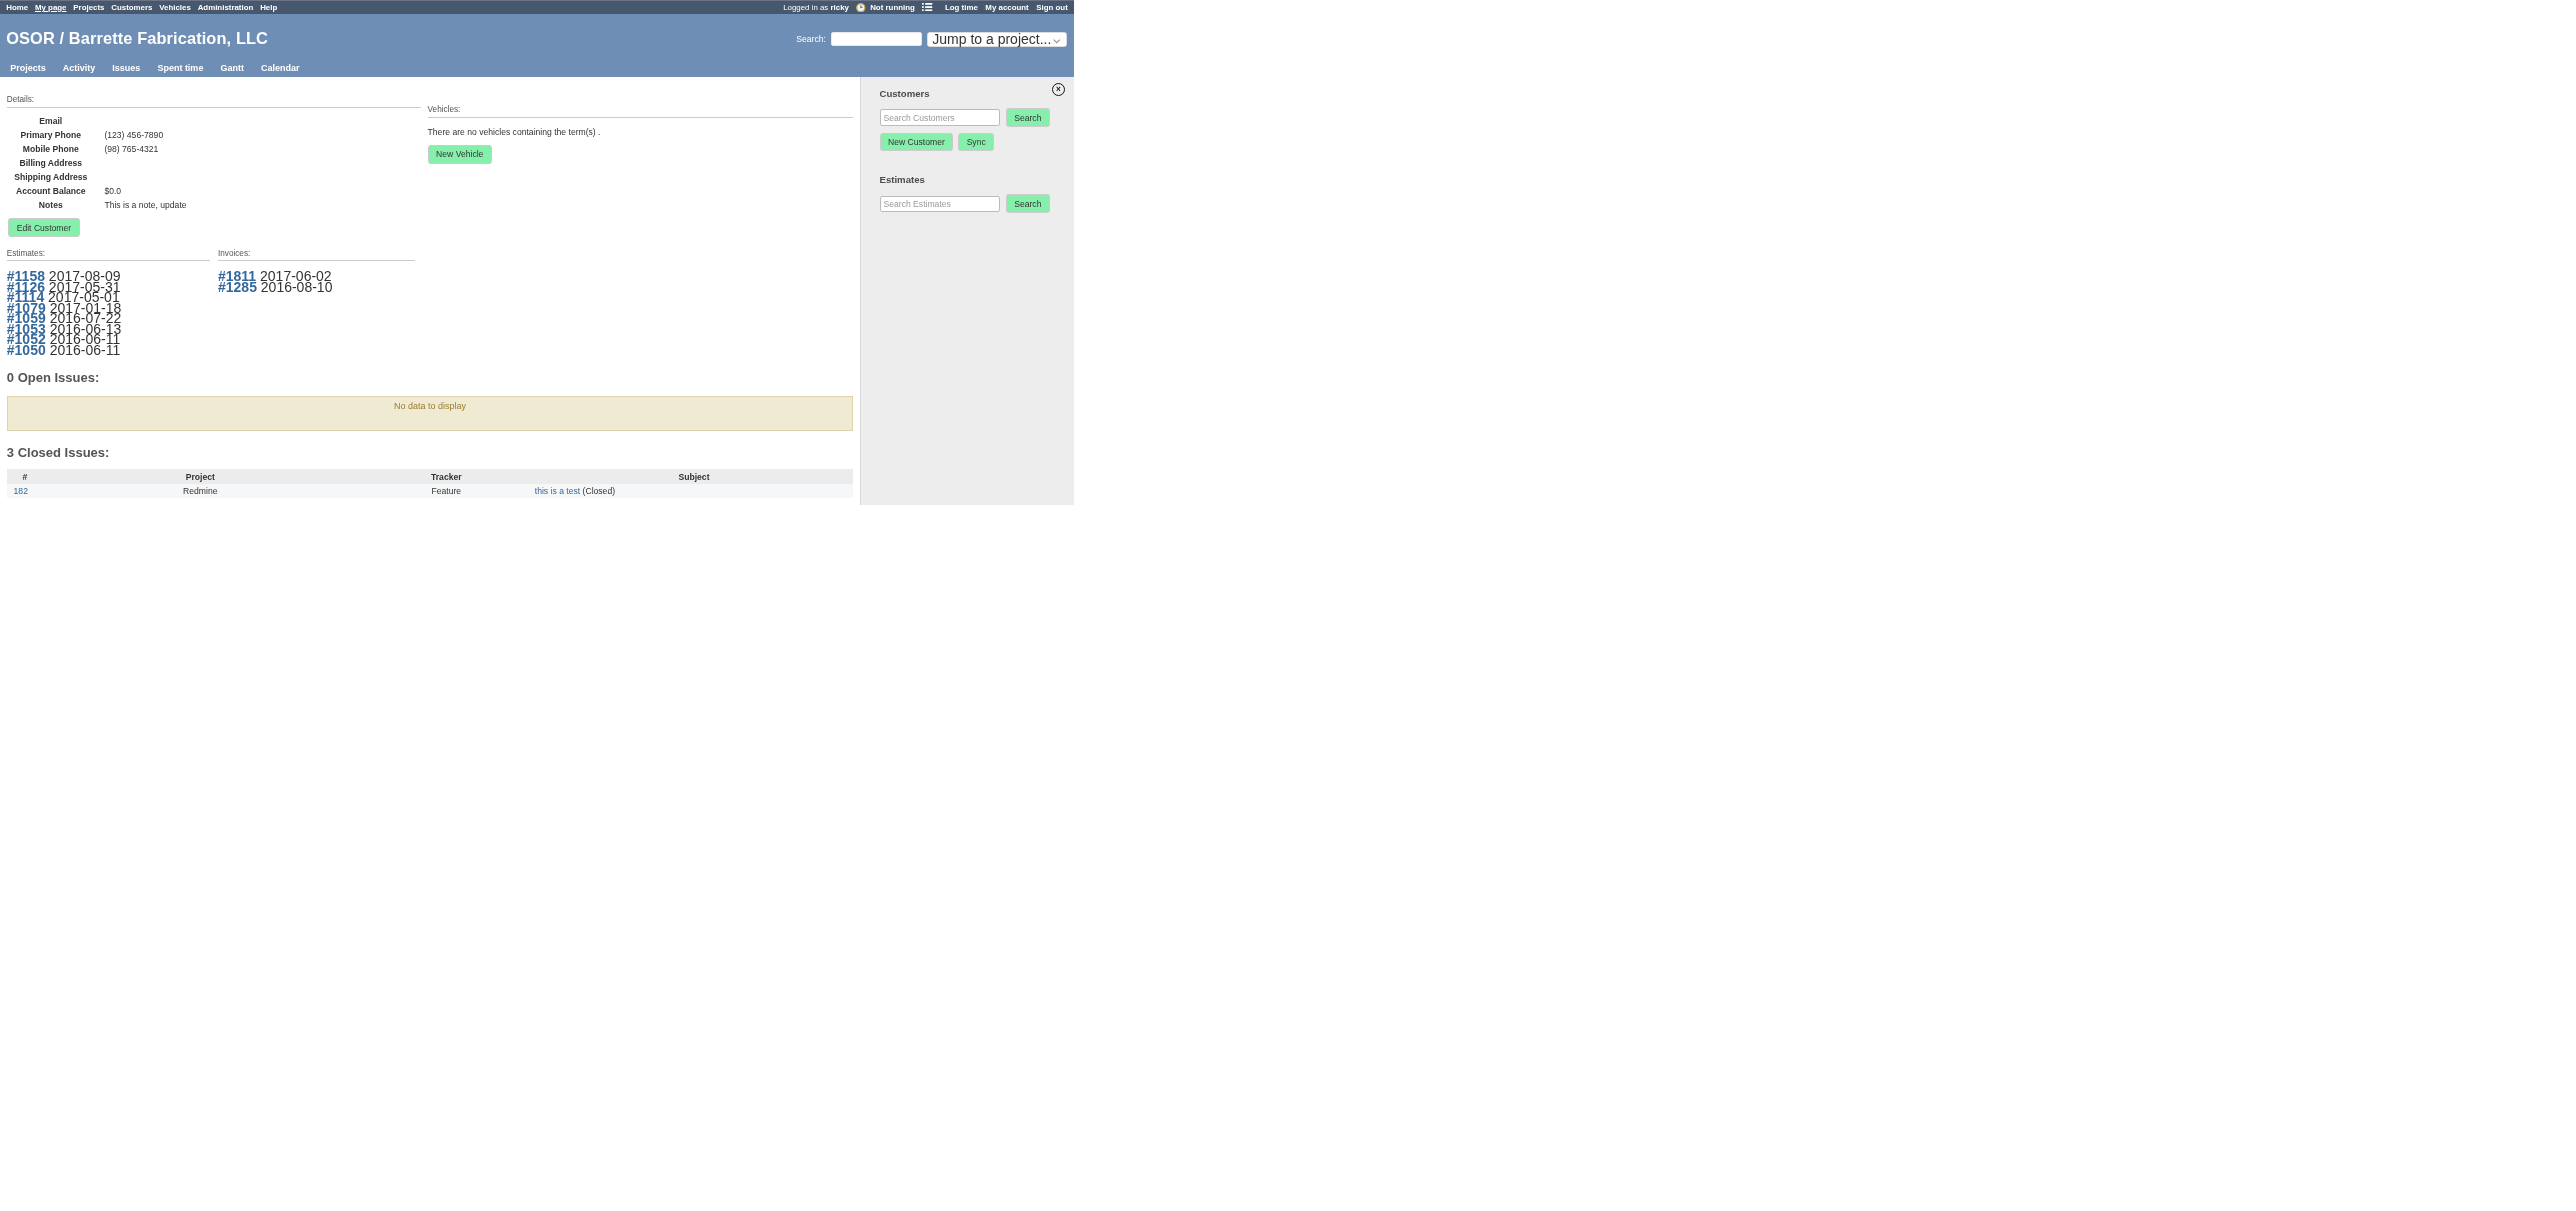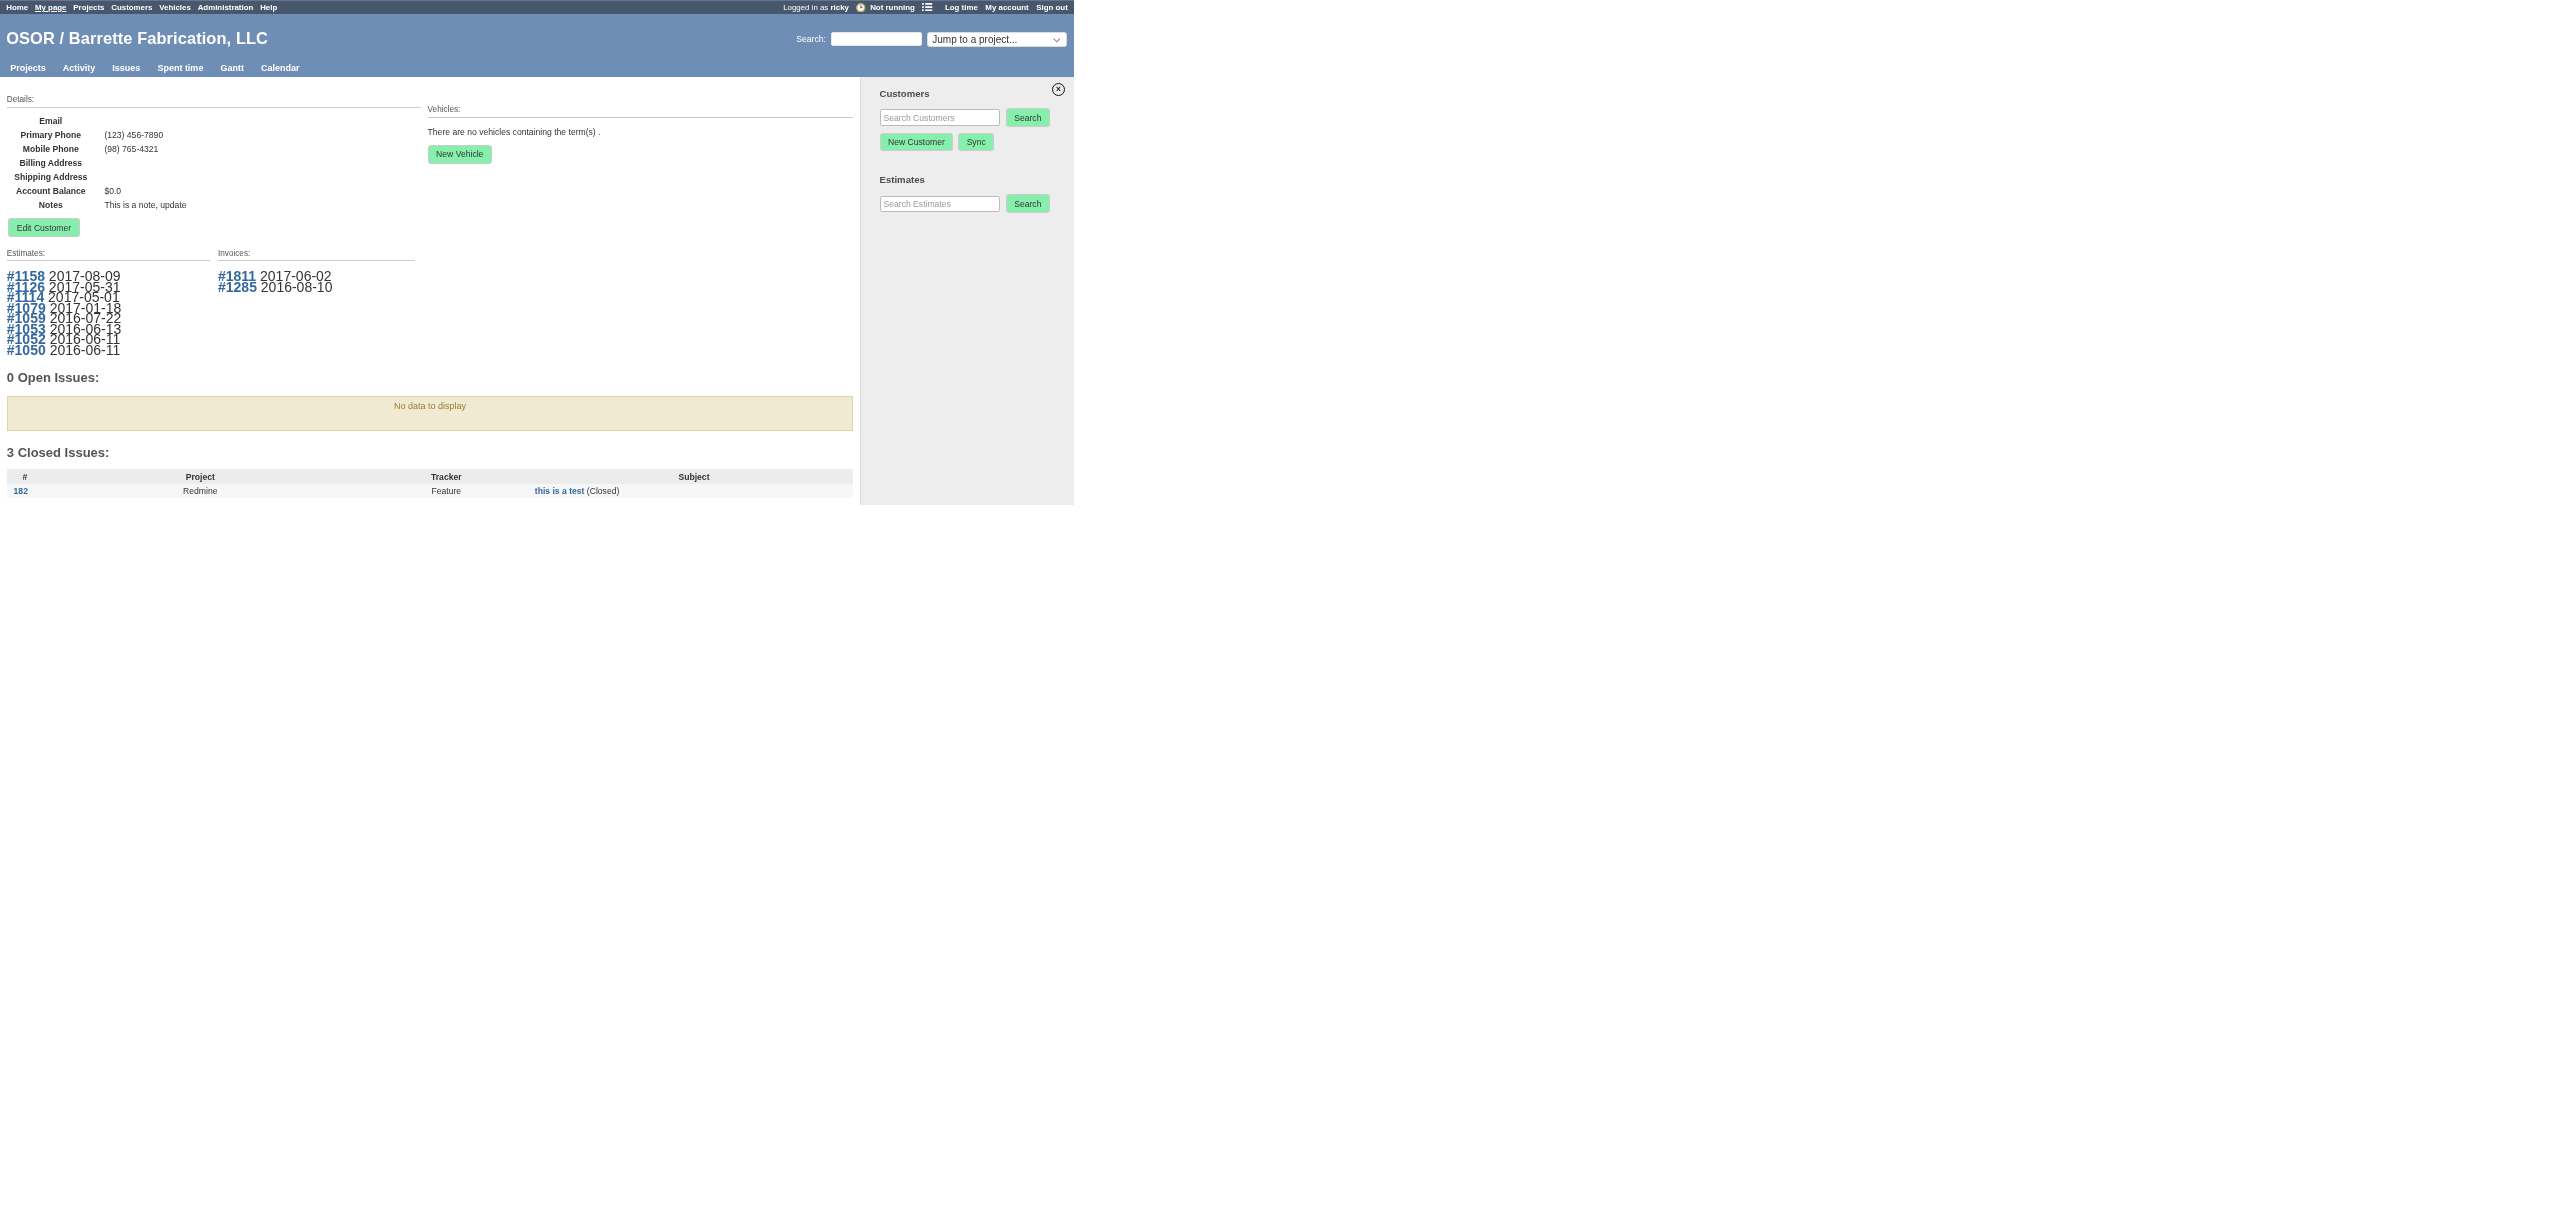--- a/index.html
+++ b/index.html
@@ -18,21 +18,21 @@
   .timer-group { display:flex; align-items:center; gap:4.1px; }
   .clock-icon { width:9.6px; height:9.6px; display:inline-block; }
   .list-icon { width:10.3px; height:8.2px; display:inline-block; margin-right:4.8px; }
 
   
   .header { height:63px; background:#6f8eb5; position:relative; }
   .site-title { position:absolute; left:6.2px; top:15px; font-size:16.4px; font-weight:bold; color:#fdfdfd; letter-spacing:0.1px; }
   .search-area { position:absolute; right:7.5px; top:18px; display:flex; align-items:center; gap:4.8px; }
   .search-label { color:#fff; font-size:8.6px; }
   .hdr-search-input { width:91px; height:14.4px; border:0.7px solid #e8e8e8; border-radius:2.1px; background:#fff; padding:0 3.4px; font-size:8.2px; font-family:inherit; }
-  .jump-select { width:140px; height:15px; background:#fff; border:0.7px solid #dcdcdc; border-radius:2.7px; display:flex; align-items:center; padding:0 4.8px; font-size:10px; color:#333; cursor:pointer; position:relative; }
+  .jump-select { width:140px; height:15px; background:#fff; border:0.7px solid #dcdcdc; border-radius:2.7px; display:flex; align-items:center; padding:0 4.8px; font-size:14px; color:#333; cursor:pointer; position:relative; }
   .jump-select .chev { margin-left:auto; color:#888; }
   .tabs { position:absolute; left:10.3px; bottom:3.4px; display:flex; gap:17px; }
   .tabs a { color:#fff; font-size:9px; font-weight:bold; text-decoration:none; cursor:pointer; }
 
   
   .content { display:flex; height:429px; }
   .main { flex:1; padding:0 6.8px; min-width:0; }
 
   h1.page-title { margin-top:9px; font-size:13.7px; font-weight:bold; color:#474747; }
 
@@ -67,21 +67,21 @@
   table.issues col.c-id { width:36px; }
   table.issues col.c-project { width:315px; }
   table.issues col.c-tracker { width:177px; }
   table.issues thead tr { background:#ececec; height:15px; }
   table.issues th { font-weight:bold; text-align:center; }
   table.issues tbody tr { height:13.7px; }
   table.issues tbody tr.odd { background:#f6f7f8; }
   td.cell-id { text-align:left; padding-left:6.8px; }
   td.cell-project, td.cell-tracker { text-align:center; }
   td.cell-subject { text-align:left; }
-  a.tlink { color:#35699e; text-decoration:none; cursor:pointer;font-weight:bold; }
+  a.tlink { color:#35699e; text-decoration:none; cursor:pointer; }
 
   
   .sidebar { width:214px; flex:none; background:#ededed; border-left:1.4px solid #d8d8d8; position:relative; }
   .close-btn { position:absolute; top:6.8px; right:9px; width:13px; height:13px; border:1.4px solid #141414; border-radius:50%; display:flex; align-items:center; justify-content:center; font-size:8.2px; font-weight:bold; color:#141414; line-height:1; cursor:pointer; background:transparent; }
   .sb-h { margin:11.6px 0 0 18.5px; font-size:9.6px; font-weight:bold; color:#4c4c4c; }
   .sb-h.second { margin-top:23px; }
   .sb-row { margin:9px 0 0 18.5px; display:flex; align-items:center; gap:6.2px; }
   .sb-row.btns { margin-top:5.5px; gap:4.8px; }
   .sb-input { width:120px; height:16.4px; border:0.7px solid #bbb; border-radius:2.1px; background:#fff; padding:0 3px; font-size:8.6px; font-family:inherit; color:#333; }
   .sb-input::placeholder { color:#999; }

